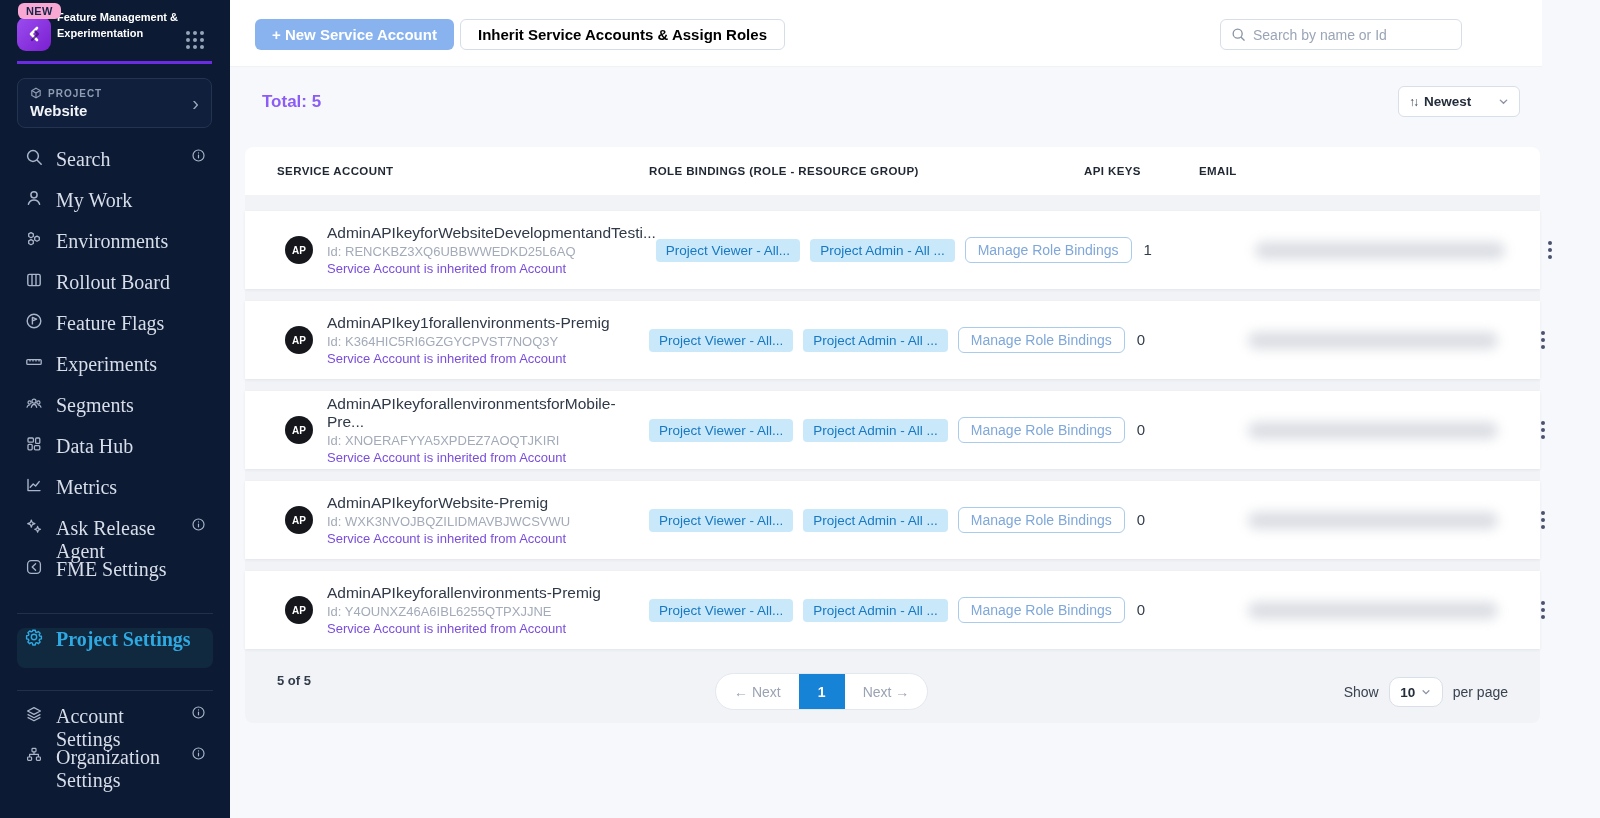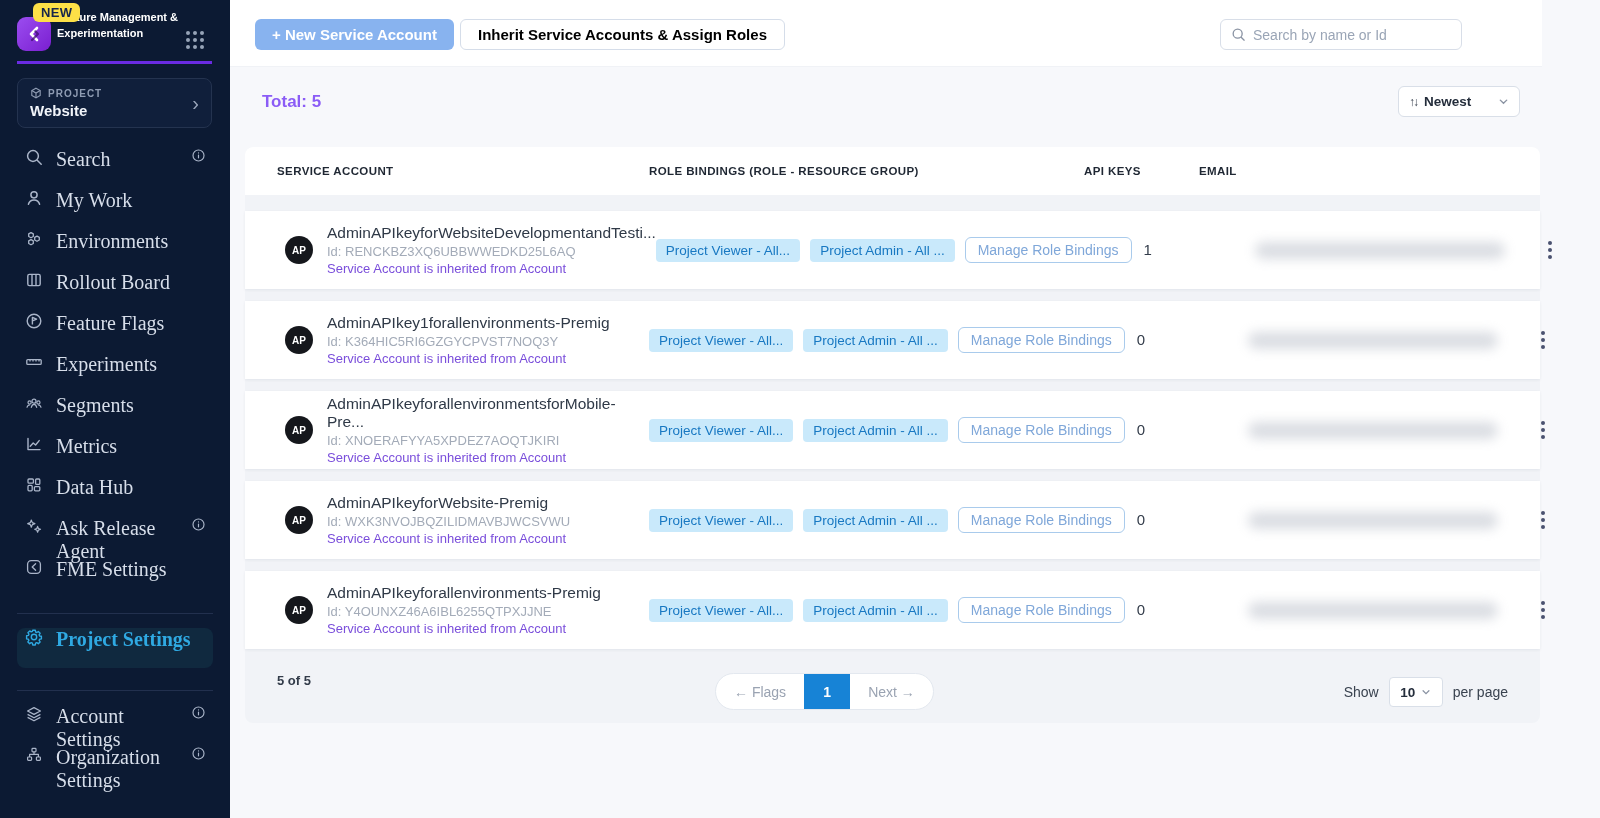--- a/index.html
+++ b/index.html
@@ -3,22 +3,22 @@
 <meta charset="utf-8">
 <style>
   * { margin:0; padding:0; box-sizing:border-box; }
   html,body { width:1600px; height:818px; overflow:hidden; background:#F7F8FB;
     font-family:"Liberation Sans","DejaVu Sans",sans-serif; }
   .app { position:relative; width:1600px; height:818px; }
 
   
   .sidebar { position:absolute; left:0; top:0; width:230px; height:818px;
     background:#0C1A33; color:#D7DEEA; }
-  .new-badge { position:absolute; top:3px; left:18px; background:#fde047; color:#17264B;
-    font-size:13px; font-weight:bold; padding:2px 8px; border-radius:6px; letter-spacing:.3px; z-index:2;margin-left:15px; }
+  .new-badge { position:absolute; top:3px; left:18px; background:#f9a8d4; color:#17264B;
+    font-size:11px; font-weight:bold; padding:2px 8px; border-radius:6px; letter-spacing:.3px; z-index:2; }
   .logo { position:absolute; top:17px; left:17px; width:34px; height:34px; border-radius:9px;
     background:linear-gradient(135deg,#9B4DF0 0%,#7A1FD0 100%); display:flex; align-items:center; justify-content:center; }
   .app-title { position:absolute; top:9px; left:57px; width:128px; color:#FFFFFF;
     font-size:11px; font-weight:bold; line-height:16px; }
   .grid-icon { position:absolute; top:31px; left:186px; display:grid;
     grid-template-columns:repeat(3,4px); grid-gap:3px; cursor:pointer; }
   .grid-icon i { width:4px; height:4px; border-radius:50%; background:#97A3B8; }
   .purple-line { position:absolute; top:61px; left:17px; width:195px; height:3px; background:#6A2BE2; }
 
   .project-card { position:absolute; top:78px; left:17px; width:195px; height:50px;
@@ -96,21 +96,21 @@
 
   .tfoot { position:relative; height:62px; }
   .pg-summary { position:absolute; left:32px; top:12px; font-size:13px; font-weight:bold; color:#333C4A; }
   .pager { position:absolute; left:470px; top:12px; height:37px; display:flex; align-items:stretch;
     background:#fff; border:1px solid #E3E8EF; border-radius:20px; overflow:hidden; }
   .pg { border:none; background:transparent; font-family:inherit; font-size:14px; color:#9AA3B2;
     padding:0 18px; cursor:pointer; }
   .pg.cur { background:#1783D6; color:#fff; font-weight:bold; width:46px; padding:0; }
   .perpage { position:absolute; right:32px; top:16px; display:flex; align-items:center; gap:10px;
     font-size:14px; color:#39424F; }
-  .pp-select { width:54px; height:30px; border:1px solid #D9DFE8; border-radius:4px; background:#fff;
+  .pp-select { width:54px; height:30px; border:1px solid #D9DFE8; border-radius:10px; background:#fff;
     display:flex; align-items:center; justify-content:center; gap:6px; font-size:13.5px;
     font-weight:bold; color:#242D3B; cursor:pointer; }
 </style>
 </head>
 <body>
 
 <div class="app">
 
   <aside class="sidebar">
     <span class="new-badge">NEW</span>
@@ -216,37 +216,37 @@
               <circle cx="4.6" cy="8.4" r="1.6"></circle>
               <circle cx="9" cy="7.2" r="2"></circle>
               <circle cx="13.4" cy="8.4" r="1.6"></circle>
               <path d="M2 13.2c.5-1.5 1.4-2.3 2.6-2.3M16 13.2c-.5-1.5-1.4-2.3-2.6-2.3M6.3 13.4c.5-2 1.5-3 2.7-3s2.2 1 2.7 3"></path>
             </svg>
         </span>
         <span class="nav-label">Segments</span>
       </div>
       <div class="nav-item">
         <span class="nav-icon">
-          <svg width="18" height="18" viewBox="0 0 18 18" fill="none" stroke-width="1.4" stroke-linecap="round" stroke-linejoin="round">
-              <path d="M3 3.4v11.2h12"></path>
-              <path d="M5.2 11.2l3-3.2 2.4 2 3.6-4.4"></path>
-            </svg>
-        </span>
-        <span class="nav-label">Metrics</span>
-      </div>
-      <div class="nav-item">
-        <span class="nav-icon">
           <svg width="18" height="18" viewBox="0 0 18 18" fill="none" stroke-width="1.3">
               <rect x="3" y="3" width="5.4" height="4.2" rx="1"></rect>
               <rect x="10.6" y="3" width="4.2" height="5.4" rx="1"></rect>
               <rect x="3" y="9.4" width="4.2" height="5.4" rx="1"></rect>
               <rect x="9.4" y="10.6" width="5.4" height="4.2" rx="1"></rect>
             </svg>
         </span>
         <span class="nav-label">Data Hub</span>
+      </div>
+      <div class="nav-item">
+        <span class="nav-icon">
+          <svg width="18" height="18" viewBox="0 0 18 18" fill="none" stroke-width="1.4" stroke-linecap="round" stroke-linejoin="round">
+              <path d="M3 3.4v11.2h12"></path>
+              <path d="M5.2 11.2l3-3.2 2.4 2 3.6-4.4"></path>
+            </svg>
+        </span>
+        <span class="nav-label">Metrics</span>
       </div>
       <div class="nav-item">
         <span class="nav-icon">
           <svg width="18" height="18" viewBox="0 0 18 18" fill="none" stroke-width="1.2" stroke-linejoin="round">
               <path d="M6.3 3l1 2.6 2.6 1-2.6 1-1 2.6-1-2.6-2.6-1 2.6-1z"></path>
               <path d="M12.6 9.4l.8 2.1 2.1.8-2.1.8-.8 2.1-.8-2.1-2.1-.8 2.1-.8z"></path>
             </svg>
         </span>
         <span class="nav-label">Ask Release Agent</span>
         <span class="nav-info">
@@ -482,21 +482,21 @@
               <i></i>
               <i></i>
               <i></i>
             </div>
           </div>
       </div>
 
       <div class="tfoot">
         <div class="pg-summary">5 of 5</div>
         <div class="pager">
-          <button class="pg">← Flags</button>
+          <button class="pg">← Next</button>
           <button class="pg cur">1</button>
           <button class="pg">Next →</button>
         </div>
         <div class="perpage">
           <span>Show</span>
           <div class="pp-select">
             <span>10</span>
             <svg width="10" height="10" viewBox="0 0 12 12" fill="none" stroke="#8A93A3" stroke-width="1.5" stroke-linecap="round">
                 <path d="M2.5 4.5L6 8l3.5-3.5"></path>
               </svg>

